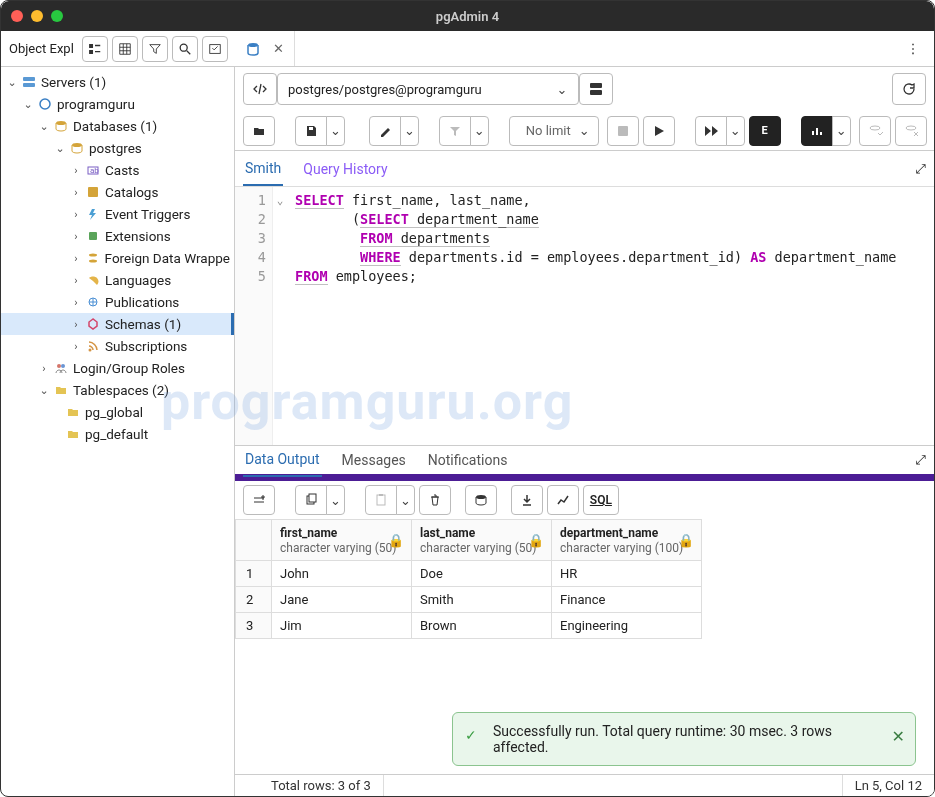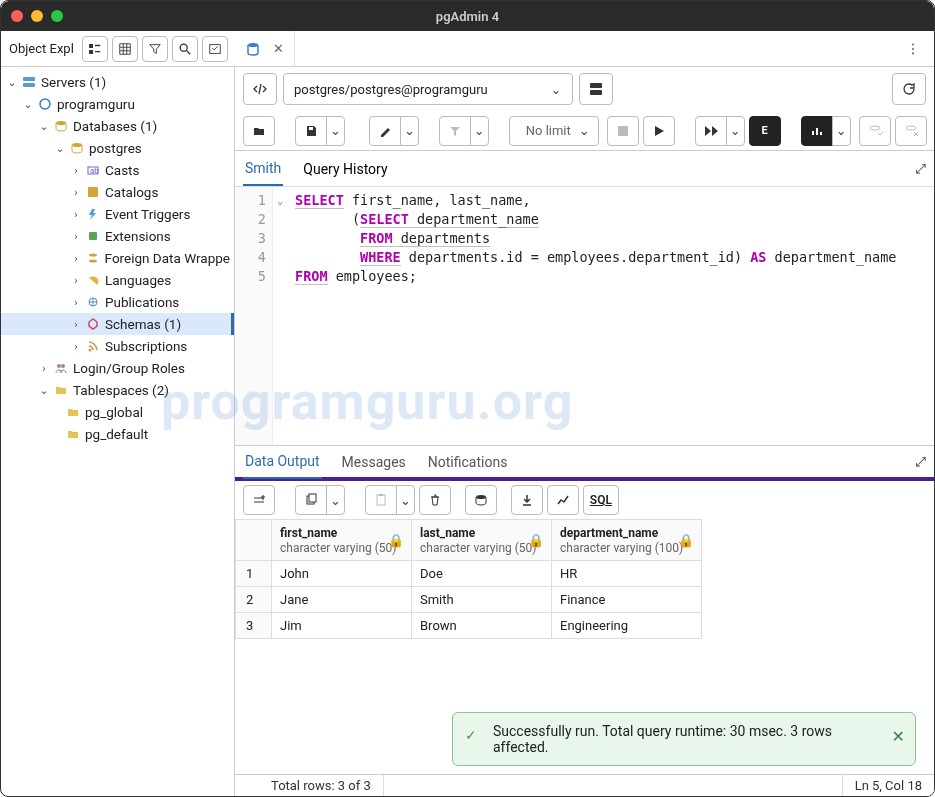--- a/index.html
+++ b/index.html
@@ -31,54 +31,54 @@
 .tree-item { display: flex; align-items: center; padding: 3px 4px; cursor: pointer; white-space: nowrap; }
 .tree-item.selected { background: #d9e9fb; border-right: 3px solid #2b6cb0; }
 .tree-toggle { width: 14px; text-align: center; color: #555; font-size: 11px; margin-right: 2px; }
 .tree-icon { width: 16px; height: 16px; margin-right: 4px; display: inline-flex; align-items: center; justify-content: center; }
 .tree-label { font-size: 13.5px; }
 
 
 .right { flex: 1; display: flex; flex-direction: column; min-width: 0; }
 
 
-.conn-bar { height: 44px; display: flex; align-items: flex-start; padding: 6px 8px; gap: 6px; }
+.conn-bar { height: 44px; display: flex; align-items: flex-start; padding: 6px 8px; }
 .conn-btn { width: 34px; height: 32px; border: 1px solid #bbb; border-radius: 4px; background: #fff; display: flex; align-items: center; justify-content: center; cursor: pointer; }
 .conn-select { flex: 1; height: 32px; border: 1px solid #bbb; border-radius: 4px; display: flex; align-items: center; padding: 0 10px; justify-content: space-between; cursor: pointer; }
 .conn-refresh { margin-left: auto; }
 
 
 .toolbar { height: 40px; display: flex; align-items: center; padding: 4px 8px; gap: 4px; border-bottom: 1px solid #ccc; flex-wrap: nowrap; }
 .tb-btn { height: 30px; min-width: 32px; border: 1px solid #bbb; border-radius: 4px; background: #fff; display: flex; align-items: center; justify-content: center; cursor: pointer; padding: 0 6px; }
 .tb-group { display: flex; padding-left: 16px; }
 .tb-group .tb-btn:not(:first-child) { border-top-left-radius: 0; border-bottom-left-radius: 0; margin-left: -1px; }
 .tb-group .tb-btn:not(:last-child) { border-top-right-radius: 0; border-bottom-right-radius: 0; }
 .tb-btn.dd { min-width: 18px; padding: 0 3px; }
 .tb-text { color: #666; font-size: 13px; padding: 0 8px; }
 .tb-sep { width: 6px; }
 .tb-btn.dark { background: #222; color: #fff; border-color: #222; font-weight: 700; font-size: 11px; display: flex; align-items: center; justify-content: center; }
 
 
 .query-tabs { height: 36px; display: flex; align-items: center; padding: 0 8px; gap: 18px; border-bottom: 1px solid #ddd; }
-.qtab { padding: 8px 2px; font-size: 14px; color: #000000; cursor: pointer; }
+.qtab { padding: 8px 2px; font-size: 14px; color: #8b5cf6; cursor: pointer; }
 .qtab.active { color: #2b6cb0; border-bottom: 2px solid #2b6cb0; }
 .expand-icon { margin-left: auto; cursor: pointer; }
 
 
 .editor { flex: 0 0 258px; display: flex; font-family: "Menlo", "Consolas", monospace; font-size: 13.5px; line-height: 19px; overflow: hidden; }
 .gutter { width: 38px; text-align: right; color: #999; padding: 4px 6px 4px 4px; background: #fafafa; border-right: 1px solid #eee; user-select: none; }
 .gutter div { height: 19px; }
 .fold-col { width: 14px; padding-top: 4px; color: #888; font-size: 11px; }
 .fold-col div { height: 19px; text-align: center; }
 .code { padding: 4px 8px; white-space: pre; }
 .kw { color: #b000b0; font-weight: 600; }
 .underl { border-bottom: 1px solid #c0c0c0; }
 
 
-.output-tabs { height: 36px; display: flex; align-items: center; padding: 0 8px; gap: 18px; border-top: 1px solid #ccc; border-bottom: 4px solid #4c1d95; }
+.output-tabs { height: 36px; display: flex; align-items: center; padding: 0 8px; gap: 18px; border-top: 1px solid #ccc; border-bottom: 7px solid #4c1d95; }
 .otab { padding: 8px 2px; font-size: 14px; color: #555; cursor: pointer; }
 .otab.active { color: #2b6cb0; border-bottom: 2px solid #2b6cb0; }
 
 
 .out-toolbar { height: 38px; display: flex; align-items: center; padding: 4px 8px; gap: 4px; }
 
 
 .data-table { border-collapse: collapse; font-size: 13px; }
 .data-table th, .data-table td { border: 1px solid #ddd; padding: 5px 8px; text-align: left; vertical-align: top; }
 .data-table th { background: #fafafa; font-weight: 400; position: relative; }
@@ -585,14 +585,14 @@
 <div class="toast">
   <span class="check">✓</span>
   <span>Successfully run. Total query runtime: 30 msec. 3 rows affected.</span>
   <span class="close">✕</span>
 </div>
 
 <div class="statusbar">
   <div style="border-right:none;width:8px"></div>
   <div>Total rows: 3 of 3</div>
   <div class="sb-spacer"></div>
-  <div>Ln 5, Col 18</div>
+  <div>Ln 5, Col 12</div>
 </div>
 
 </body></html>

